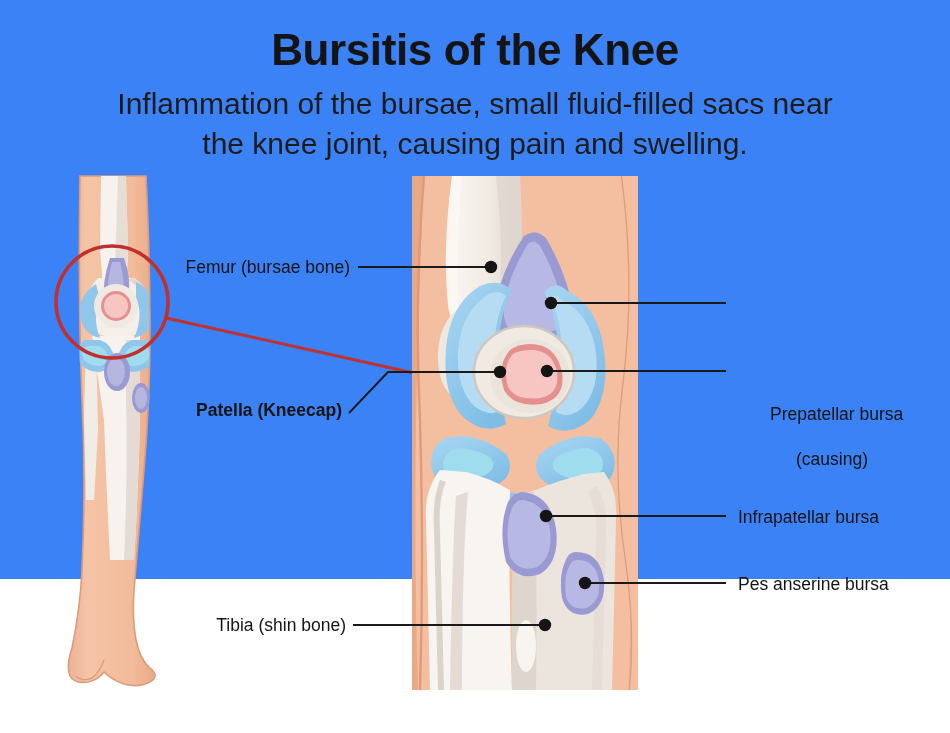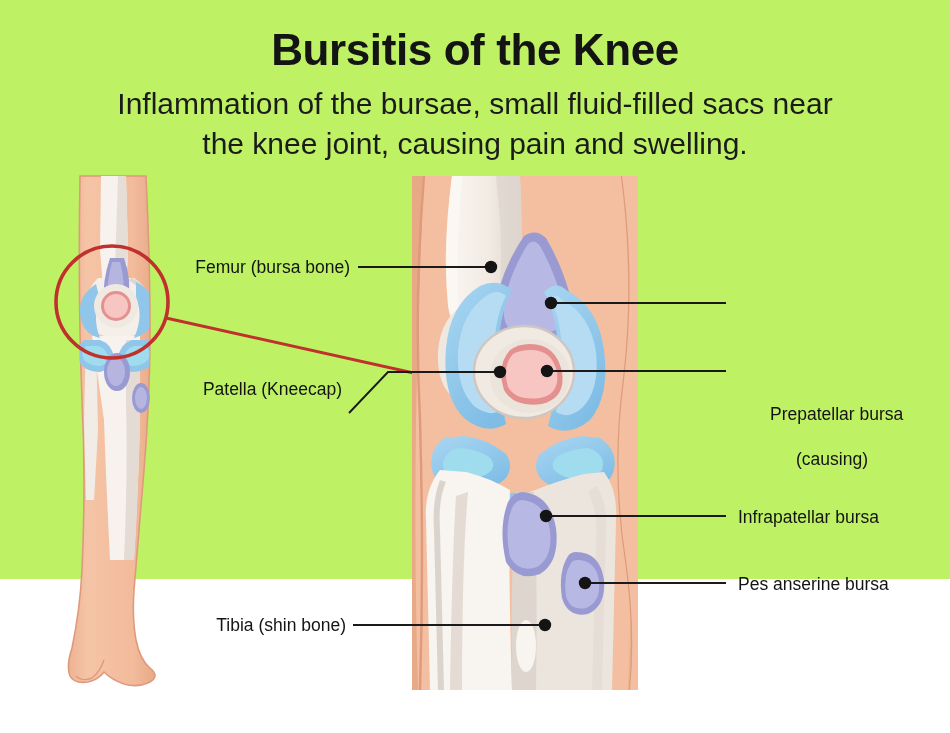--- a/index.html
+++ b/index.html
@@ -3,21 +3,21 @@
 <meta charset="utf-8">
 <style>
   * { box-sizing: border-box; }
   html, body {
     margin: 0; padding: 0;
     width: 950px; height: 733px;
     background: #ffffff;
     font-family: "Liberation Sans", sans-serif;
     overflow: hidden;
   }
-  #page { position: relative; width: 950px; height: 579px; background: #bef264; }
+  #page { position: relative; width: 950px; height: 579px; background: #3b82f6; }
 
   
   .title {
     position: absolute; left: 0; top: 26px; width: 950px;
     text-align: center;
     font-size: 44px; font-weight: bold; color: #141414;
     letter-spacing: -0.4px; line-height: 1.08;
   }
   .subtitle {
     position: absolute; left: 95px; top: 84px; width: 760px;
@@ -226,23 +226,23 @@
       <circle cx="491" cy="267" r="6.2"></circle>
       <circle cx="500" cy="372" r="6.2"></circle>
       <circle cx="545" cy="625" r="6.2"></circle>
       <circle cx="551" cy="303" r="6.2"></circle>
       <circle cx="547" cy="371" r="6.2"></circle>
       <circle cx="546" cy="516" r="6.2"></circle>
       <circle cx="585" cy="583" r="6.2"></circle>
     </g>
   </svg>
 
-  <div class="label left" style="left:68px;  top:256px;  width:282px;">Femur (bursa bone)</div>
-
-  <div class="label left" style="left:60px;  top:378px;  width:282px;">Patella (Kneecap)</div>
+  <div class="label left" style="left:68px;  top:256px;  width:282px;">Femur (bursae bone)</div>
+
+  <div class="label left" style="left:60px;  top:399px;  width:282px;font-weight:bold;">Patella (Kneecap)</div>
 
   <div class="label left" style="left:60px;  top:614px;  width:286px;">Tibia (shin bone)</div>
 
 
   <div class="label right" style="left:738px; top:380px;  width:210px;margin-left:32px;">
     <span>Prepatellar bursa</span><br>
     <span style="display:inline-block; padding-left:26px;">(causing)</span>
   </div>
 
   <div class="label right" style="left:738px; top:506px;  width:210px;">Infrapatellar bursa</div>

